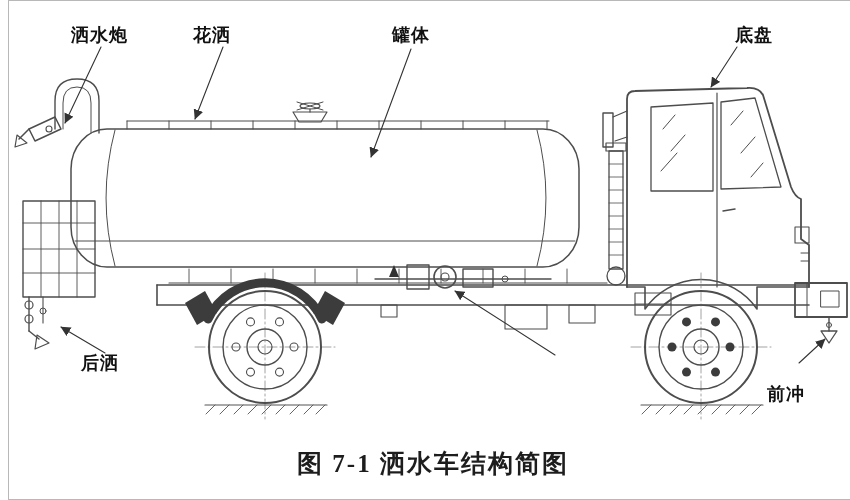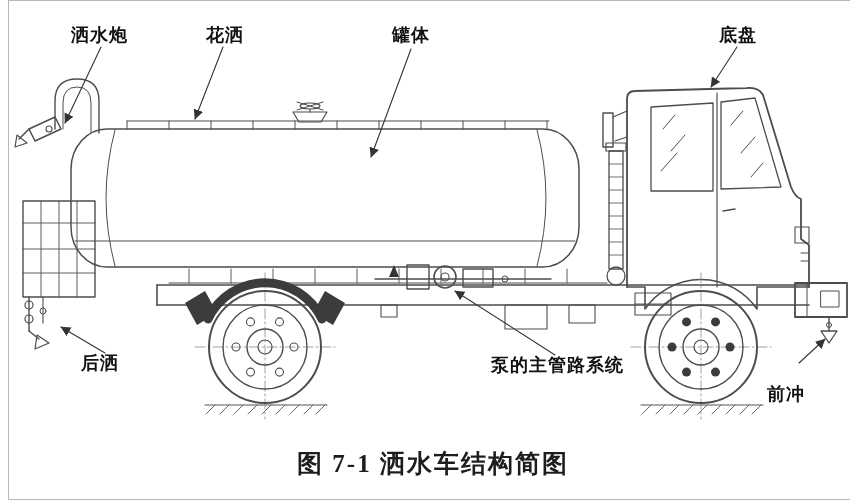--- a/index.html
+++ b/index.html
@@ -283,22 +283,21 @@
       <line x1="214" y1="46" x2="186" y2="118" marker-end="url(#arrow)"></line>
       <line x1="402" y1="48" x2="362" y2="156" marker-end="url(#arrow)"></line>
       <line x1="728" y1="46" x2="702" y2="86" marker-end="url(#arrow)"></line>
       <line x1="96" y1="352" x2="52" y2="326" marker-end="url(#arrow)"></line>
       <line x1="546" y1="354" x2="446" y2="290" marker-end="url(#arrow)"></line>
       <line x1="790" y1="362" x2="816" y2="338" marker-end="url(#arrow)"></line>
     </g>
   </svg>
 
   <div class="part-label" style="left:62px;  top:22px;">洒水炮</div>
-  <div class="part-label" style="left:197px; top:22px;">花洒</div>
+  <div class="part-label" style="left:184px; top:22px;">花洒</div>
   <div class="part-label" style="left:383px; top:22px;text-align:center;">罐体</div>
-  <div class="part-label" style="left:710px; top:22px;">底盘</div>
+  <div class="part-label" style="left:726px; top:22px;">底盘</div>
   <div class="part-label" style="left:72px;  top:350px;">后洒</div>
-  <div class="part-label" style="left:482px; top:352px;">泵的主管路系统</div>
   <div class="part-label" style="left:758px; top:381px;">前冲</div>
 
   <div class="caption">图 7-1 洒水车结构简图</div>
 
 </div>
 
 </body></html>

